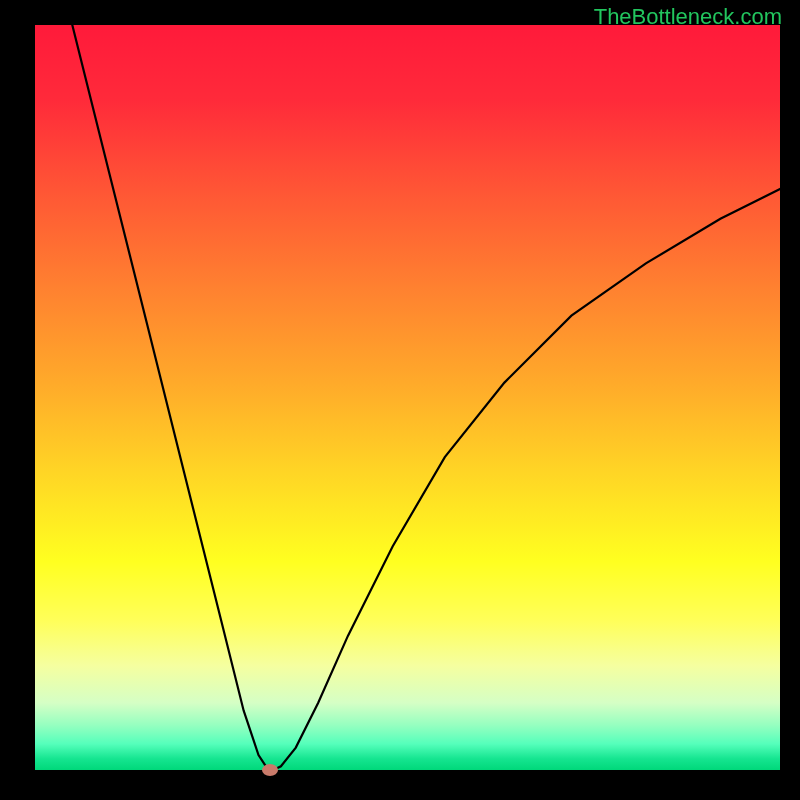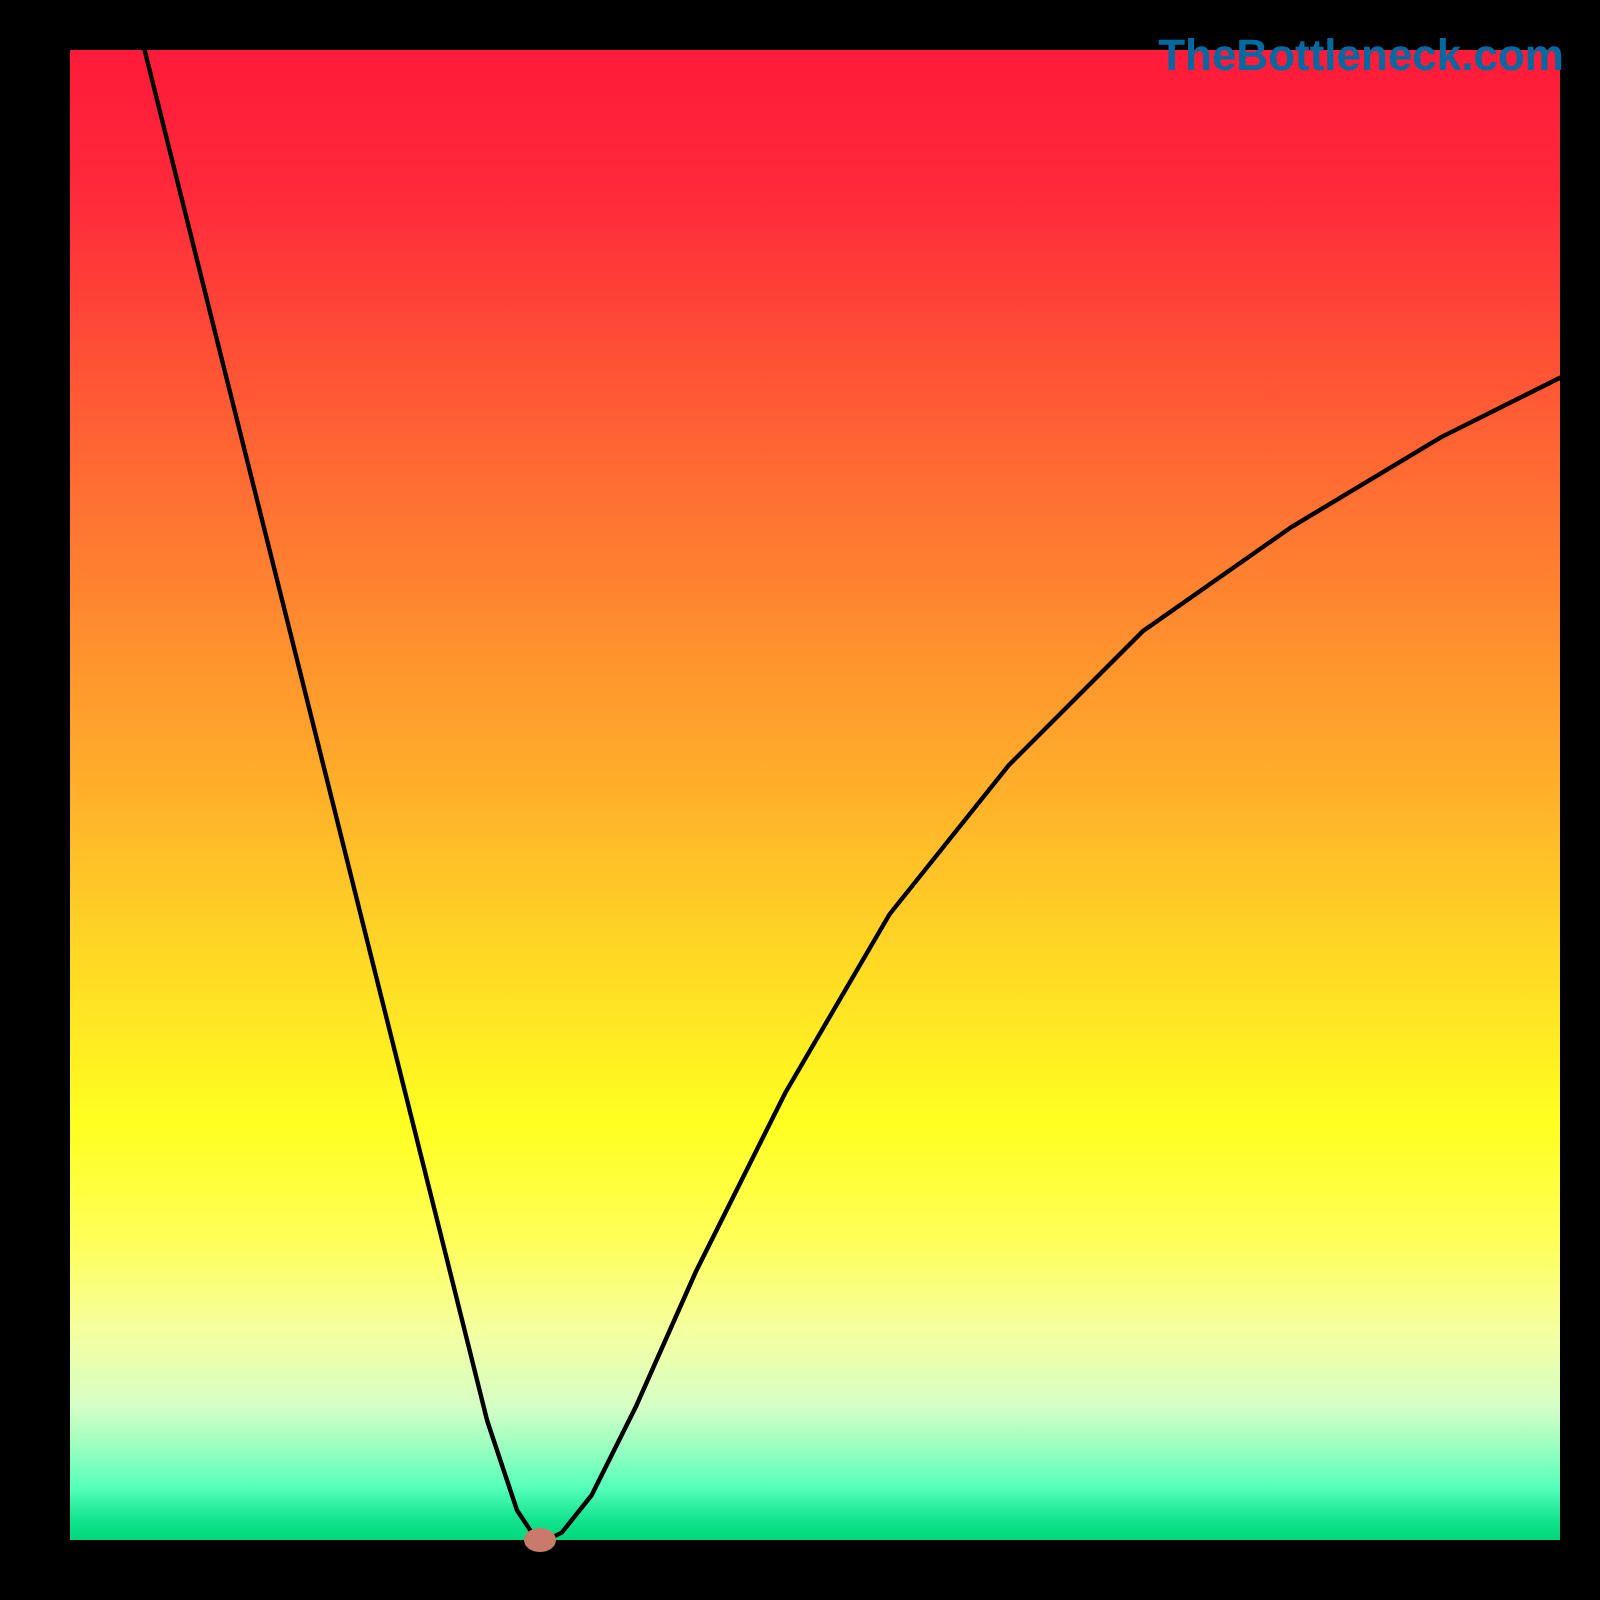--- a/index.html
+++ b/index.html
@@ -6,25 +6,25 @@
     margin: 0;
     padding: 0;
     width: 800px;
     height: 800px;
     background: #000;
     position: relative;
     font-family: Arial, sans-serif;
   }
   .watermark {
     position: absolute;
-    top: 15px;
+    top: 4px;
     right: 18px;
-    color: #0369a1;
+    color: #22c55e;
     font-size: 22px;
-    font-weight: bold;
+    font-weight: normal;
     z-index: 10;
   }
   .plot-area {
     position: absolute;
     left: 35px;
     top: 25px;
     width: 745px;
     height: 745px;
   }
   .gradient-bg {

